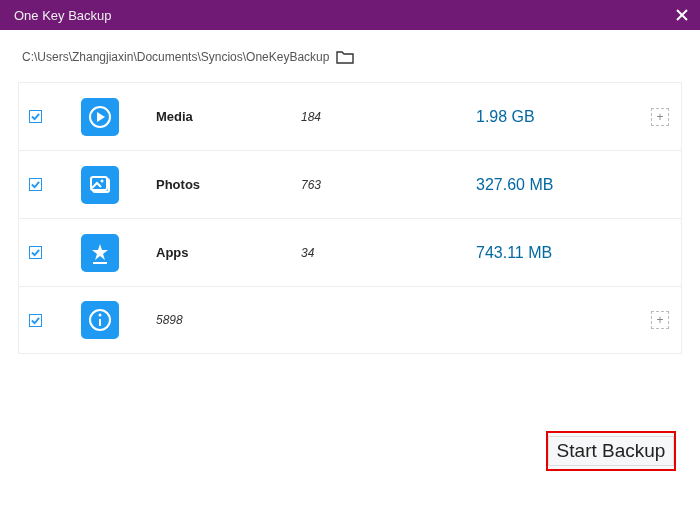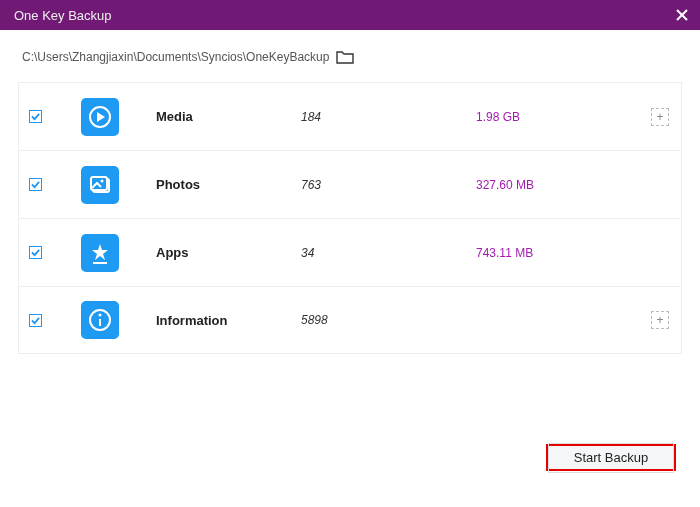--- a/index.html
+++ b/index.html
@@ -13,25 +13,25 @@
 .path { font-size: 12px; color: #555; margin-right: 7px; white-space: nowrap; text-align: right; }
 .folder-icon { width: 18px; height: 14px; display: inline-flex; align-items: center; justify-content: center; cursor: pointer; }
 .list { }
 .row { display: flex; align-items: center; height: 68px; border-top: 1px solid #eee; border-left: 1px solid #eee; border-right: 1px solid #eee; padding: 0 12px 0 10px; gap: 25px; }
 .row:last-child { border-bottom: 1px solid #eee; }
 .chk { width: 13px; height: 13px; border: 1.5px solid #2196f3; display: flex; align-items: center; justify-content: center; cursor: pointer; margin-right: 14px; }
 .chk svg { display: block; }
 .cat-icon { width: 38px; height: 38px; border-radius: 5px; background: #1e9af3; display: flex; align-items: center; justify-content: center; margin-right: 12px; }
 .cat-name { font-weight: bold; font-size: 13px; color: #222; width: 120px; }
 .cat-count { width: 150px; font-size: 12px; color: #333; font-style: italic; }
-.cat-size { flex: 1; font-size: 12px; color: #a21caf; }
+.cat-size { flex: 1; font-size: 16px; color: #0369a1; }
 .expand-btn { width: 18px; height: 18px; border: 1px dashed #bbb; display: none; align-items: center; justify-content: center; font-size: 12px; color: #888; cursor: pointer; }
 .expand-btn.show { display: flex; }
 .footer { position: absolute; right: 24px; bottom: 36px; }
-.start-btn { min-width: 130px; height: 27px; background: #f6f7f8; border: 2px solid #e60000; display: flex; align-items: center; justify-content: center; font-size: 13px; color: #222; cursor: pointer; }
+.start-btn { min-width: 130px; height: 40px; background: #f6f7f8; border: 2px solid #e60000; display: flex; align-items: center; justify-content: center; font-size: 19px; color: #222; cursor: pointer; }
 .start-btn .inner { border: 1px solid #ddd; width: 126px; height: 30px; display: flex; align-items: center; justify-content: center; }
 </style>
 </head>
 <body>
 
 <div class="titlebar">
   <span class="title">One Key Backup</span>
   <span class="close">
     <svg width="12" height="12" viewBox="0 0 12 12">
         <line x1="1" y1="1" x2="11" y2="11" stroke="#fff" stroke-width="2"></line>
@@ -113,21 +113,20 @@
             <polyline points="1,5 4,8 9,2" fill="none" stroke="#2196f3" stroke-width="2"></polyline>
           </svg>
         </span>
       <span class="cat-icon">
         <svg width="24" height="24" viewBox="0 0 24 24">
             <circle cx="12" cy="12" r="10" fill="none" stroke="#fff" stroke-width="2"></circle>
             <circle cx="12" cy="7" r="1.5" fill="#fff"></circle>
             <line x1="12" y1="11" x2="12" y2="18" stroke="#fff" stroke-width="2"></line>
           </svg>
       </span>
-      <span class="cat-name">Information</span>
       <span class="cat-count">5898</span>
       <span class="cat-size"></span>
       <span class="expand-btn show">+</span>
     </div>
   </div>
 </div>
 
 <div class="footer">
   <div class="start-btn">
     <div class="inner">Start Backup</div>

